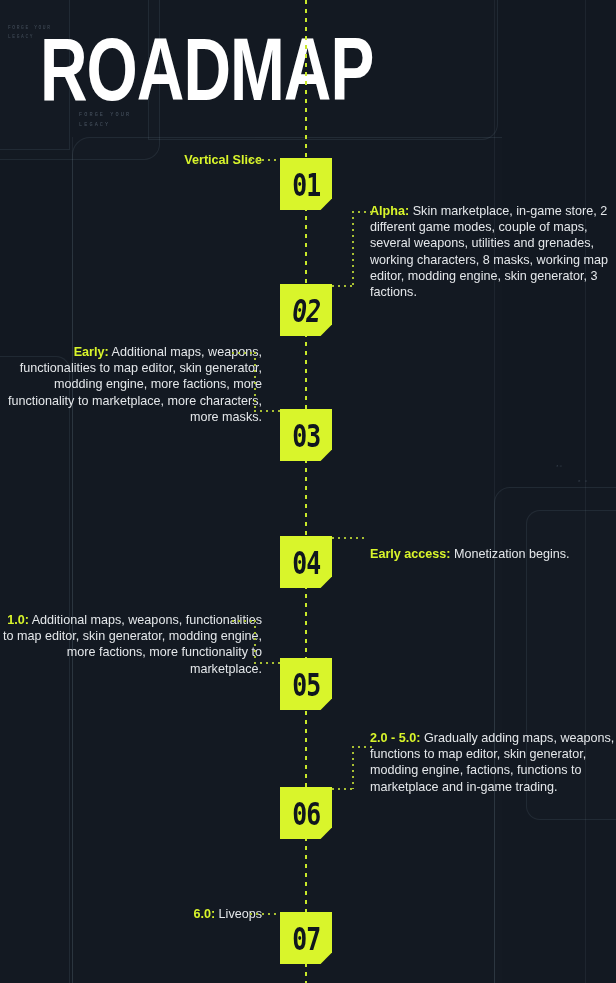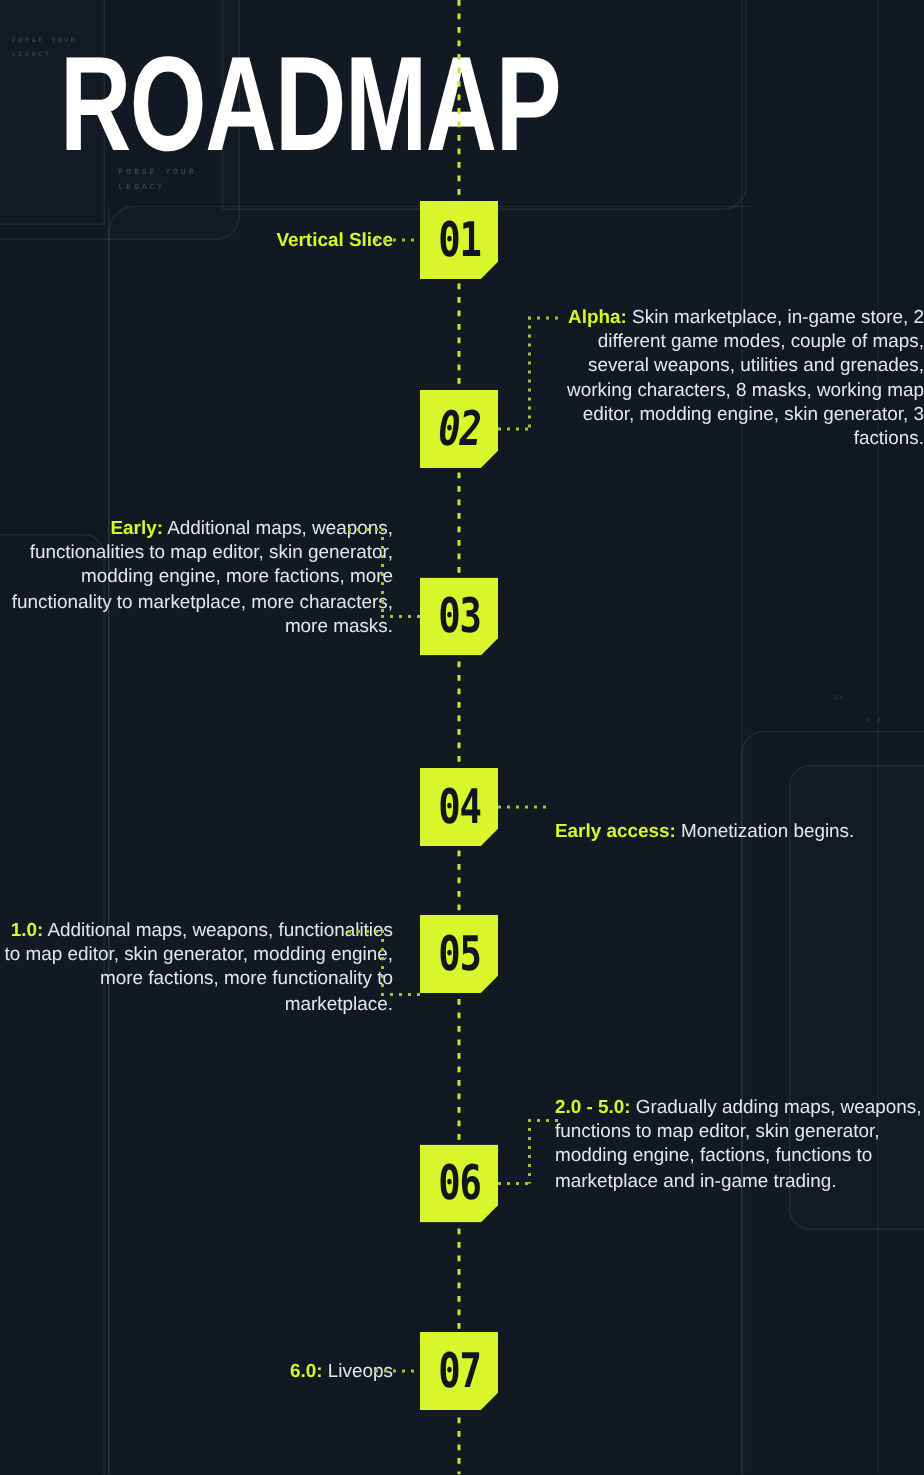--- a/index.html
+++ b/index.html
@@ -81,20 +81,21 @@
   .row { position:absolute; left:0; width:616px; }
 
   .badge {
     position:absolute;
     left:280px;
     width:52px; height:52px;
     background:#d9f52b;
     clip-path:polygon(0 0, 100% 0, 100% 78%, 78% 100%, 0 100%);
     display:flex; align-items:center; justify-content:center;
     z-index:5;
+    margin-top:24px;
   }
   .badge-num {
     font-family:"DejaVu Sans Mono","Liberation Mono", monospace;
     font-size:27px;
     font-weight:bold;
     color:#10161e;
     letter-spacing:-1px;
     transform:scaleY(1.18) scaleX(0.92);
   }
 
@@ -152,21 +153,21 @@
       <div class="badge" style="top: 134px;">
         <span class="badge-num">01</span>
       </div>
       <div class="desc left" style="top: 152px;"><span class="lead">Vertical Slice</span><span></span></div>
       <div class="dot-h" style="left: 250px; top: 159px; width: 30px;"></div>
     </div>
     <div class="row">
       <div class="badge" style="top: 260px; font-style: italic;">
         <span class="badge-num">02</span>
       </div>
-      <div class="desc right" style="top: 203px; text-align: right;"><span class="lead">Alpha:</span><span> Skin marketplace, in-game store, 2 different game modes, couple of maps, several weapons, utilities and grenades, working characters, 8 masks, working map editor, modding engine, skin generator, 3 factions.</span></div>
+      <div class="desc right" style="top: 203px;"><span class="lead">Alpha:</span><span> Skin marketplace, in-game store, 2 different game modes, couple of maps, several weapons, utilities and grenades, working characters, 8 masks, working map editor, modding engine, skin generator, 3 factions.</span></div>
       <div class="dot-h" style="left: 332px; top: 285px; width: 22px;"></div>
       <div class="dot-v" style="left: 352px; top: 211px; height: 75px;"></div>
       <div class="dot-h" style="left: 352px; top: 211px; width: 20px;"></div>
     </div>
     <div class="row">
       <div class="badge" style="top: 385px; align-items: center;">
         <span class="badge-num">03</span>
       </div>
       <div class="desc left" style="top: 344px;"><span class="lead">Early:</span><span> Additional maps, weapons, functionalities to map editor, skin generator, modding engine, more factions, more functionality to marketplace, more characters, more masks.</span></div>
       <div class="dot-h" style="left: 254px; top: 410px; width: 26px;"></div>
@@ -174,21 +175,21 @@
       <div class="dot-h" style="left: 232px; top: 352px; width: 22px;"></div>
     </div>
     <div class="row">
       <div class="badge" style="top: 512px;">
         <span class="badge-num">04</span>
       </div>
       <div class="desc right" style="top: 530px; margin-top: 16px;"><span class="lead">Early access:</span><span> Monetization begins.</span></div>
       <div class="dot-h" style="left: 332px; top: 537px; width: 34px;"></div>
     </div>
     <div class="row">
-      <div class="badge" style="top: 610px; align-items: center;">
+      <div class="badge" style="top: 634px; align-items: center;">
         <span class="badge-num">05</span>
       </div>
       <div class="desc left" style="top: 612px;"><span class="lead">1.0:</span><span> Additional maps, weapons, functionalities to map editor, skin generator, modding engine, more factions, more functionality to marketplace.</span></div>
       <div class="dot-h" style="left: 254px; top: 662px; width: 26px;"></div>
       <div class="dot-v" style="left: 254px; top: 620px; height: 43px;"></div>
       <div class="dot-h" style="left: 232px; top: 620px; width: 22px;"></div>
     </div>
     <div class="row">
       <div class="badge" style="top: 763px;">
         <span class="badge-num">06</span>

